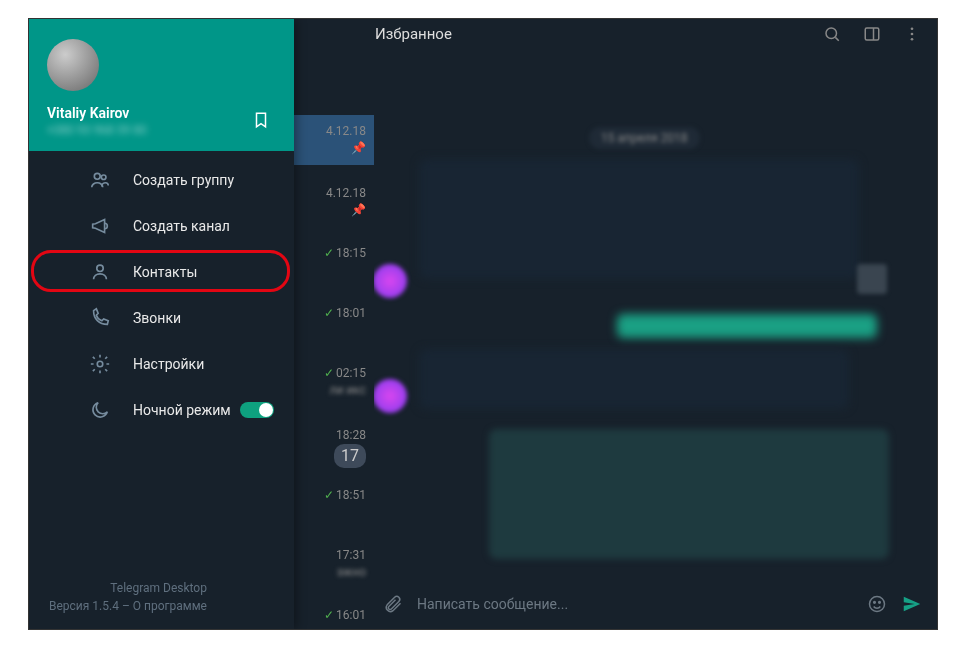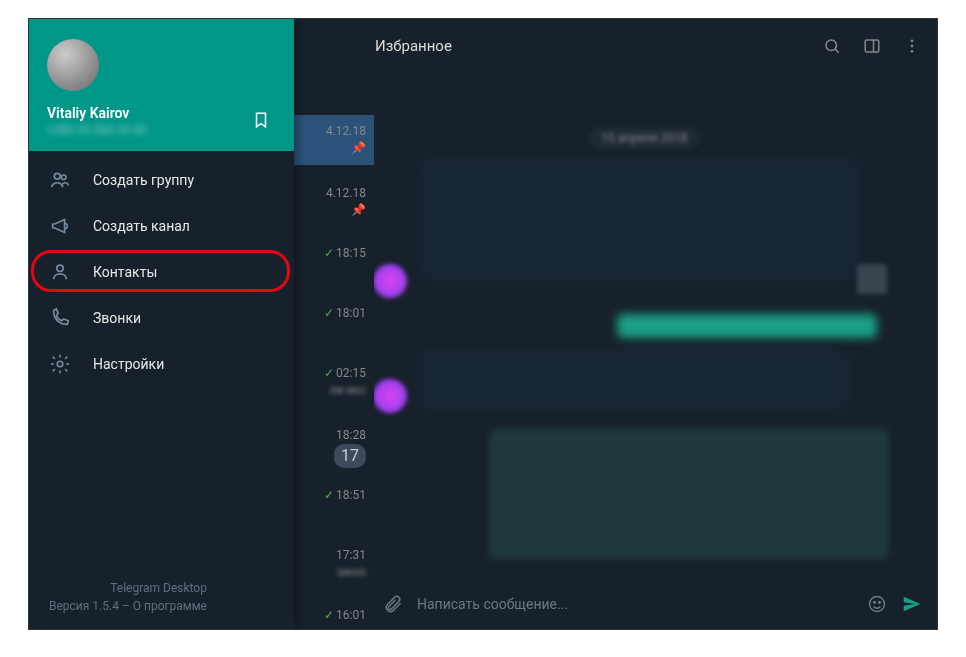--- a/index.html
+++ b/index.html
@@ -2,21 +2,21 @@
 <html><head>
 <meta charset="utf-8">
 <style>
 * { margin: 0; padding: 0; box-sizing: border-box; font-family: -apple-system, BlinkMacSystemFont, "Segoe UI", Roboto, sans-serif; }
 body { background: #fff; width: 966px; height: 657px; overflow: hidden; position: relative; }
 .window { position: absolute; left: 28px; top: 18px; width: 910px; height: 612px; background: #17212b; border: 1px solid #333; overflow: hidden; }
 .window-ctrl { position: absolute; top: 4px; right: 6px; display: flex; gap: 12px; color: #aaa; font-size: 14px; }
 .window-ctrl span { cursor: pointer; }
 
 
-.chat-header { position: absolute; left: 330px; top: 0; right: 0; height: 54px; background: #17212b; display: flex; align-items: center; padding: 16px 16px; color: #bbb; }
+.chat-header { position: absolute; left: 330px; top: 0; right: 0; height: 54px; background: #17212b; display: flex; padding: 6px 16px; color: #bbb; }
 .chat-title { font-size: 15px; color: #ddd; }
 .chat-header-icons { margin-left: auto; display: flex; gap: 22px; color: #888; }
 
 .date-pill { position: absolute; left: 560px; top: 108px; background: #1f2a36; color: #888; font-size: 12px; padding: 4px 12px; border-radius: 12px; filter: blur(2px); }
 
 .msg { position: absolute; background: #182533; border-radius: 8px; }
 .msg.m1 { left: 390px; top: 140px; width: 440px; height: 120px; filter: blur(4px); }
 .msg.m2 { left: 390px; top: 330px; width: 430px; height: 60px; filter: blur(4px); }
 .msg.m3 { left: 460px; top: 410px; width: 400px; height: 130px; background: #1e3a3f; filter: blur(3px); }
 .msg-avatar { position: absolute; width: 34px; height: 34px; border-radius: 50%; background: radial-gradient(circle, #d946ef, #7c3aed); }
@@ -34,21 +34,21 @@
 .chatlist .badge { display: inline-block; background: #3e4a5a; color: #ccc; border-radius: 10px; padding: 1px 7px; font-size: 16px; }
 
 
 .drawer { position: absolute; left: 0; top: 0; width: 265px; bottom: 0; background: #17212b; box-shadow: 2px 0 10px rgba(0,0,0,.4); z-index: 10; }
 .drawer-header { background: #009688; padding: 20px 18px 14px; color: #fff; position: relative; }
 .avatar { width: 52px; height: 52px; border-radius: 50%; background: radial-gradient(circle at 35% 30%, #ccc, #666); margin-bottom: 14px; }
 .uname { font-size: 14px; font-weight: 600; }
 .uphone { font-size: 12px; color: rgba(255,255,255,.5); margin-top: 2px; filter: blur(3px); }
 .bookmark-btn { position: absolute; right: 18px; bottom: 16px; width: 30px; height: 30px; display: flex; align-items: center; justify-content: center; color: #fff; }
 
-.menu { padding-top: 6px; }
+.menu { padding-top: 6px; padding-left: 40px; }
 .menu-item { display: flex; align-items: center; padding: 12px 20px; color: #e9e9e9; font-size: 14px; cursor: pointer; position: relative; }
 .menu-item .icon { width: 26px; color: #768c9e; display: flex; align-items: center; }
 .menu-item .label { margin-left: 18px; }
 .menu-item .toggle { margin-left: auto; }
 
 
 .highlight-ring { position: absolute; left: 3px; top: 232px; width: 259px; height: 42px; border: 3px solid #e30613; border-radius: 20px; z-index: 20; pointer-events: none; }
 
 .toggle-sw { width: 34px; height: 16px; background: #0ea17f; border-radius: 10px; position: relative; }
 .toggle-sw::after { content: ""; position: absolute; right: 1px; top: 1px; width: 14px; height: 14px; background: #fff; border-radius: 50%; }
@@ -169,20 +169,31 @@
         <span class="label">Звонки</span>
       </div>
       <div class="menu-item">
         <span class="icon">
           <svg width="22" height="22" viewBox="0 0 24 24" fill="none" stroke="currentColor" stroke-width="1.8">
               <circle cx="12" cy="12" r="3"></circle>
               <path d="M12 2v3M12 19v3M4.2 4.2l2.1 2.1M17.7 17.7l2.1 2.1M2 12h3M19 12h3M4.2 19.8l2.1-2.1M17.7 6.3l2.1-2.1"></path>
             </svg>
         </span>
         <span class="label">Настройки</span>
+      </div>
+      <div class="menu-item">
+        <span class="icon">
+          <svg width="22" height="22" viewBox="0 0 24 24" fill="none" stroke="currentColor" stroke-width="1.8">
+              <path d="M20 14A8 8 0 1 1 10 4a6 6 0 0 0 10 10z"></path>
+            </svg>
+        </span>
+        <span class="label">Ночной режим</span>
+        <span class="toggle">
+            <div class="toggle-sw"></div>
+          </span>
       </div>
     </div>
     <div class="drawer-footer">
       <div>Telegram Desktop</div>
       <div>Версия 1.5.4 – О программе</div>
     </div>
   </div>
 
   <div class="input-bar">
     <span>

